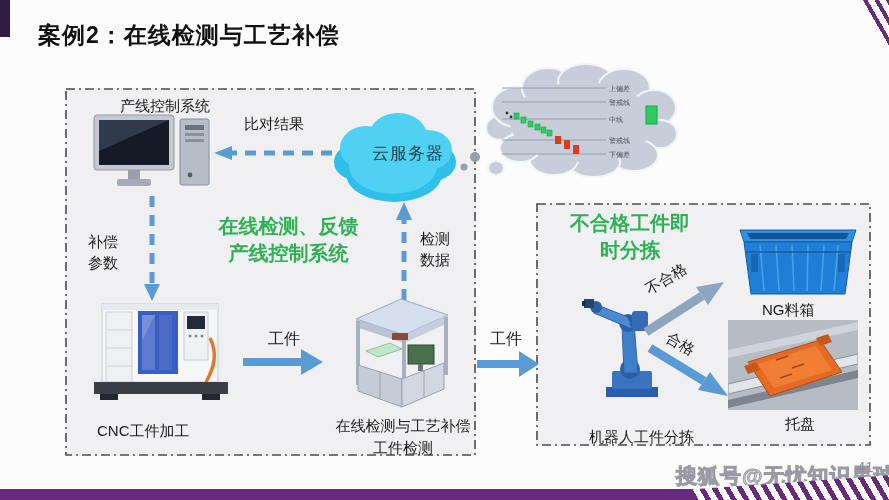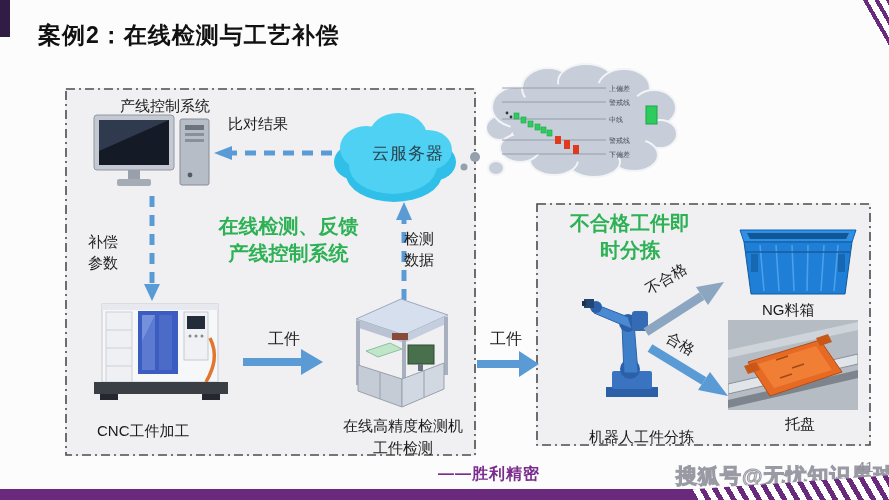--- a/index.html
+++ b/index.html
@@ -57,21 +57,21 @@
     <polygon points="7,7 77,7 7,38" fill="#303a4e"></polygon>
     <rect x="36" y="57" width="12" height="9" fill="#9aa0ab"></rect>
     <rect x="25" y="66" width="34" height="7" rx="2" fill="#a6acb6"></rect>
     <rect x="88" y="6" width="29" height="66" rx="2" fill="#b7bdc7" stroke="#858c98"></rect>
     <rect x="93" y="12" width="19" height="5" fill="#6d737d"></rect>
     <rect x="93" y="20" width="19" height="3" fill="#8a909a"></rect>
     <rect x="93" y="26" width="19" height="3" fill="#8a909a"></rect>
     <circle cx="98" cy="62" r="2.4" fill="#555b64"></circle>
   </svg>
 
-  <div class="abs lbl" style="left:228px;top:113px;">比对结果</div>
+  <div class="abs lbl" style="left:244px;top:113px;">比对结果</div>
 
   <svg class="abs" style="left:214px;top:145px;" width="120" height="16">
     <line x1="118" y1="8" x2="18" y2="8" stroke="#5b9bd5" stroke-width="5" stroke-dasharray="11 8"></line>
     <polygon points="18,1 0,8 18,15" fill="#5b9bd5"></polygon>
   </svg>
 
   <svg class="abs" style="left:326px;top:106px;" width="138" height="100" viewBox="0 0 138 100">
     <g fill="#2fbfe9">
       <ellipse cx="68" cy="68" rx="48" ry="28"></ellipse>
       <ellipse cx="30" cy="56" rx="22" ry="18"></ellipse>
@@ -152,21 +152,21 @@
 
   <div class="abs green" style="left:186px;top:213px;width:205px;">
     <div>在线检测、反馈</div>
     <div>产线控制系统</div>
   </div>
 
   <svg class="abs" style="left:395px;top:202px;" width="18" height="100">
     <line x1="9" y1="98" x2="9" y2="18" stroke="#5b9bd5" stroke-width="5" stroke-dasharray="11 8"></line>
     <polygon points="1,18 17,18 9,0" fill="#5b9bd5"></polygon>
   </svg>
-  <div class="abs lbl" style="left:404px;top:228px;">
+  <div class="abs lbl" style="left:420px;top:228px;">
     <div>检测</div>
     <div>数据</div>
   </div>
 
   <svg class="abs" style="left:92px;top:296px;" width="140" height="112" viewBox="0 0 140 112">
     <rect x="10" y="8" width="116" height="78" fill="#f6f7f9" stroke="#c5c9d0"></rect>
     <rect x="10" y="8" width="116" height="6" fill="#e7e9ee"></rect>
     <rect x="14" y="16" width="26" height="70" fill="#eef0f3" stroke="#ccd0d7"></rect>
     <line x1="14" y1="34" x2="40" y2="34" stroke="#ccd0d7"></line>
     <line x1="14" y1="52" x2="40" y2="52" stroke="#ccd0d7"></line>
@@ -203,21 +203,21 @@
     <polygon points="22,58 46,50 58,56 34,64" fill="#bfe6c9" stroke="#8fbf9c"></polygon>
     <rect x="64" y="52" width="26" height="19" fill="#48704c" stroke="#2e4a32"></rect>
     <rect x="74" y="71" width="5" height="7" fill="#6b7380"></rect>
     <rect x="48" y="40" width="16" height="7" fill="#8a4a3a"></rect>
     <polygon points="14,72 58,86 58,114 14,98" fill="#c6ccd6" stroke="#98a0ae"></polygon>
     <polygon points="58,86 100,70 100,96 58,114" fill="#d2d8e2" stroke="#98a0ae"></polygon>
     <line x1="36" y1="79" x2="36" y2="106" stroke="#98a0ae"></line>
     <line x1="80" y1="78" x2="80" y2="104" stroke="#98a0ae"></line>
   </svg>
   <div class="abs lbl2" style="left:328px;top:415px;width:150px;">
-    <div>在线高精度检测机</div>
+    <div>在线检测与工艺补偿</div>
     <div>工件检测</div>
   </div>
 
   <div class="abs lbl" style="left:490px;top:328px;font-size:16px;">工件</div>
   <svg class="abs" style="left:477px;top:351px;" width="62" height="26">
     <rect x="0" y="9" width="42" height="8" fill="#5b9bd5"></rect>
     <polygon points="42,0 62,13 42,26" fill="#5b9bd5"></polygon>
   </svg>
 
   <div class="abs green" style="left:548px;top:210px;width:164px;">
@@ -279,19 +279,18 @@
     <polygon points="16,46 28,42 32,50 20,54" fill="#c85818"></polygon>
     <polygon points="88,18 100,14 104,22 92,26" fill="#c85818"></polygon>
     <g stroke="#a34812" stroke-width="1.6">
       <line x1="48" y1="40" x2="60" y2="36"></line>
       <line x1="64" y1="48" x2="76" y2="44"></line>
       <line x1="52" y1="58" x2="64" y2="54"></line>
     </g>
   </svg>
   <div class="abs lbl" style="left:785px;top:413px;">托盘</div>
 
-  <div class="abs brand" style="left:438px;top:464px;">——胜利精密</div>
   <div class="abs wm" style="left:676px;top:462px;">搜狐号@无忧知识星球</div>
   <div class="abs pagenum" style="left:857px;top:458px;text-align:center;">41</div>
   <div class="botbar"></div>
   <div class="botstripes"></div>
 
 </div>
 
 </body></html>

